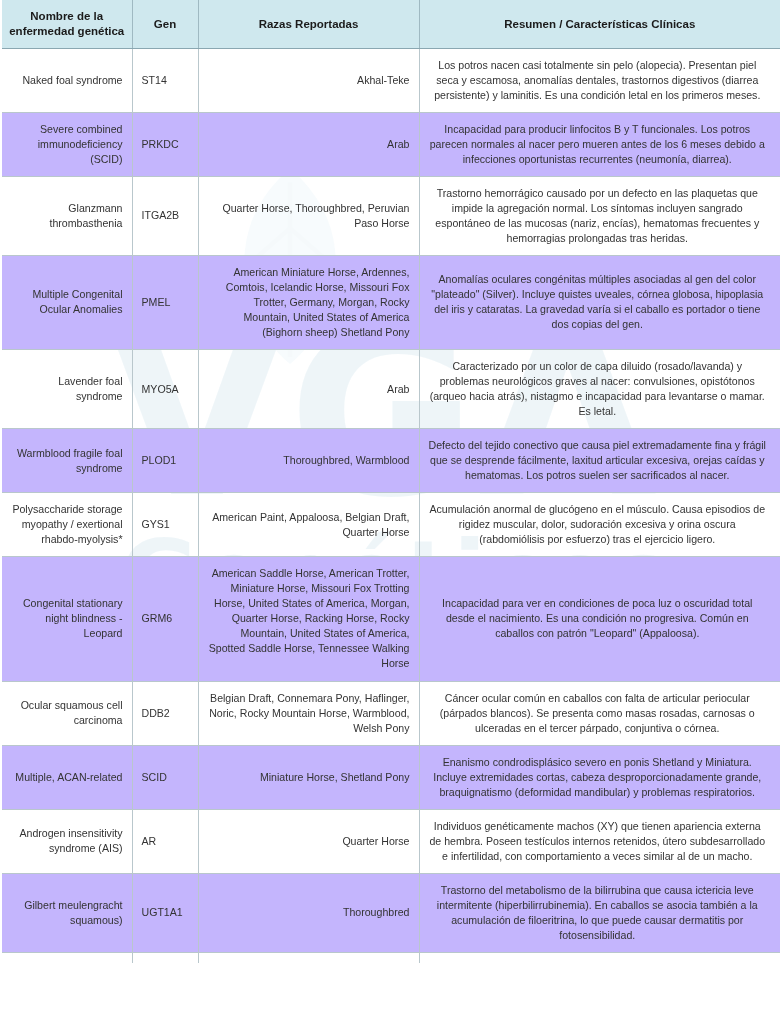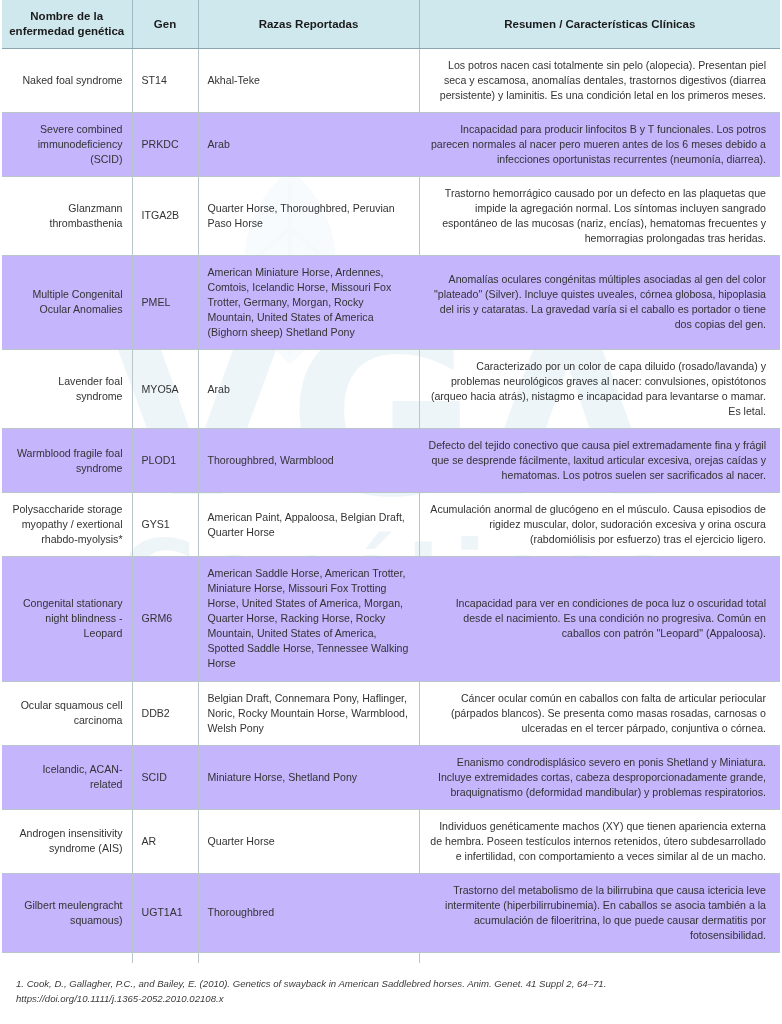--- a/index.html
+++ b/index.html
@@ -103,22 +103,22 @@
     border-right: 1px solid #b9c7cc;
     color: #333333;
     background: transparent;
   }
   tbody td:last-child { border-right: none; }
 
   tbody tr.shaded td { background: #c4b5fd; }
 
   td.cell-name  { text-align: right;   }
   td.cell-gene  { }
-  td.cell-breed { text-align: left;   }
-  td.cell-sum   { text-align: right;   padding-right: 14px; }
+  td.cell-breed { text-align: right;   }
+  td.cell-sum   { text-align: center;   padding-right: 14px; }
 
   tr.table-end td {
     border-top: 1px solid #b9c7cc;
     height: 10px;
     padding: 0;
     background: transparent;
   }
 
   
   #footnote {
@@ -210,21 +210,21 @@
           <td class="cell-breed">American Saddle Horse, American Trotter, Miniature Horse, Missouri Fox Trotting Horse, United States of America, Morgan, Quarter Horse, Racking Horse, Rocky Mountain, United States of America, Spotted Saddle Horse, Tennessee Walking Horse</td>
           <td class="cell-sum">Incapacidad para ver en condiciones de poca luz o oscuridad total desde el nacimiento. Es una condición no progresiva. Común en caballos con patrón "Leopard" (Appaloosa).</td>
         </tr>
         <tr>
           <td class="cell-name">Ocular squamous cell carcinoma</td>
           <td class="cell-gene">DDB2</td>
           <td class="cell-breed">Belgian Draft, Connemara Pony, Haflinger, Noric, Rocky Mountain Horse, Warmblood, Welsh Pony</td>
           <td class="cell-sum">Cáncer ocular común en caballos con falta de articular periocular (párpados blancos). Se presenta como masas rosadas, carnosas o ulceradas en el tercer párpado, conjuntiva o córnea.</td>
         </tr>
         <tr class="shaded">
-          <td class="cell-name">Icelandic, ACAN-related</td>
+          <td class="cell-name">Multiple, ACAN-related</td>
           <td class="cell-gene">SCID</td>
           <td class="cell-breed">Miniature Horse,  Shetland Pony</td>
           <td class="cell-sum">Enanismo condrodisplásico severo en ponis Shetland y Miniatura. Incluye extremidades cortas, cabeza desproporcionadamente grande, braquignatismo (deformidad mandibular) y problemas respiratorios.</td>
         </tr>
         <tr>
           <td class="cell-name">Androgen insensitivity syndrome (AIS)</td>
           <td class="cell-gene">AR</td>
           <td class="cell-breed">Quarter Horse</td>
           <td class="cell-sum">Individuos genéticamente machos (XY) que tienen apariencia externa de hembra. Poseen testículos internos retenidos, útero subdesarrollado e infertilidad, con comportamiento a veces similar al de un macho.</td>
         </tr>
@@ -236,14 +236,13 @@
         </tr>
         <tr class="table-end">
           <td></td>
           <td></td>
           <td></td>
           <td></td>
         </tr>
       </tbody>
   </table>
 
-  <div id="footnote">1. Cook, D., Gallagher, P.C., and Bailey, E. (2010). Genetics of swayback in American Saddlebred horses. Anim. Genet. 41 Suppl 2, 64–71. https://doi.org/10.1111/j.1365-2052.2010.02108.x</div>
 </div>
 
 </body></html>

